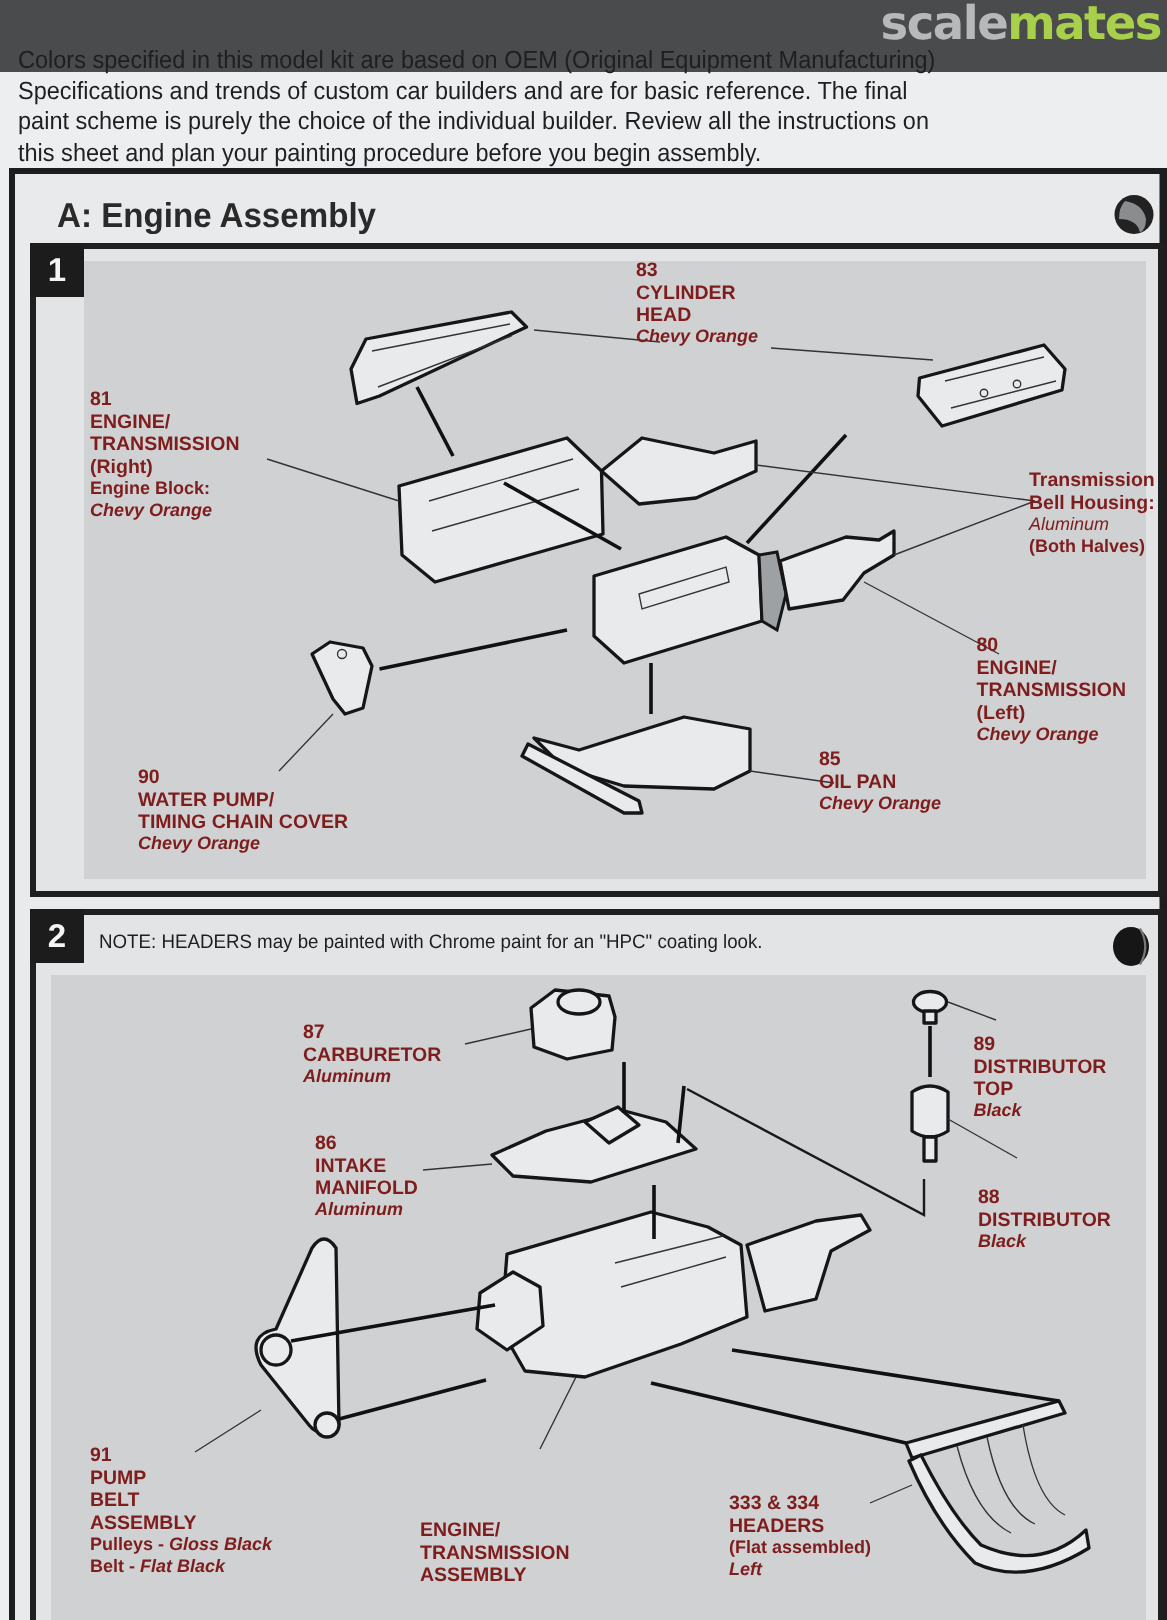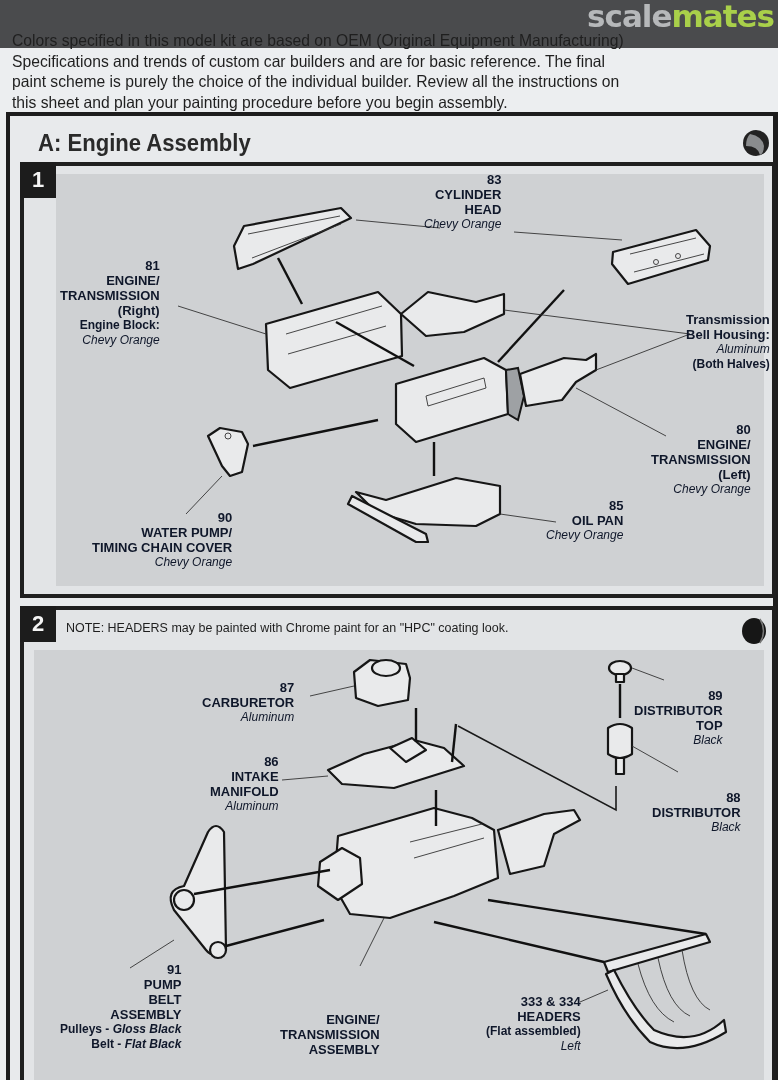--- a/index.html
+++ b/index.html
@@ -52,24 +52,24 @@
     .panel {
       position: absolute; background: #cfd1d3;
     }
     .step1 .panel { left: 32px; top: 8px; right: 8px; bottom: 8px; }
     .step2 .panel { left: 10px; top: 40px; right: 8px; bottom: 0px; }
     .note {
       position: absolute; left: 42px; top: 10px; font-size: 13px; color: #1e1e1e;
       transform: scaleX(0.96); transform-origin: left;
     }
     .lbl {
-      position: absolute; text-align: right; font-size: 13px; line-height: 15px;
-      font-weight: bold; color: #0f172a; white-space: nowrap;
-    }
-    .lbl .c { font-style: italic; font-weight: normal; font-size: 12px; display: block; }
+      position: absolute; text-align: left; font-size: 13px; line-height: 15px;
+      font-weight: bold; color: #7f1d1d; white-space: nowrap;
+    }
+    .lbl .c { font-style: italic; font-weight: bold; font-size: 12px; display: block; }
     .lbl .sub { font-weight: bold; display: block; font-size: 12px; }
     .lbl span { display: block; }
     svg.art { position: absolute; left: 0; top: 0; }
     .d-part { fill: #e9eaeb; stroke: #161616; stroke-width: 2.2; stroke-linejoin: round; }
     .d-shade { fill: #9ea1a4; stroke: #161616; stroke-width: 2; }
     .d-line { stroke: #1a1a1a; stroke-width: 1.6; fill: none; }
     .d-thin { stroke: #333; stroke-width: 0.9; fill: none; }
     .d-arrow { stroke: #111; stroke-width: 2.4; fill: none; }
   </style>
 </head>
@@ -260,21 +260,21 @@
         <span>87</span>
         <span>CARBURETOR</span>
         <span class="c">Aluminum</span>
       </div>
       <div class="lbl" style="left:176px; top:104px;">
         <span>86</span>
         <span>INTAKE</span>
         <span>MANIFOLD</span>
         <span class="c">Aluminum</span>
       </div>
-      <div class="lbl" style="left:600px; top:38px;">
+      <div class="lbl" style="left:615px; top:38px;">
         <span>89</span>
         <span>DISTRIBUTOR</span>
         <span>TOP</span>
         <span class="c">Black</span>
       </div>
       <div class="lbl" style="left:618px; top:140px;">
         <span>88</span>
         <span>DISTRIBUTOR</span>
         <span class="c">Black</span>
       </div>

